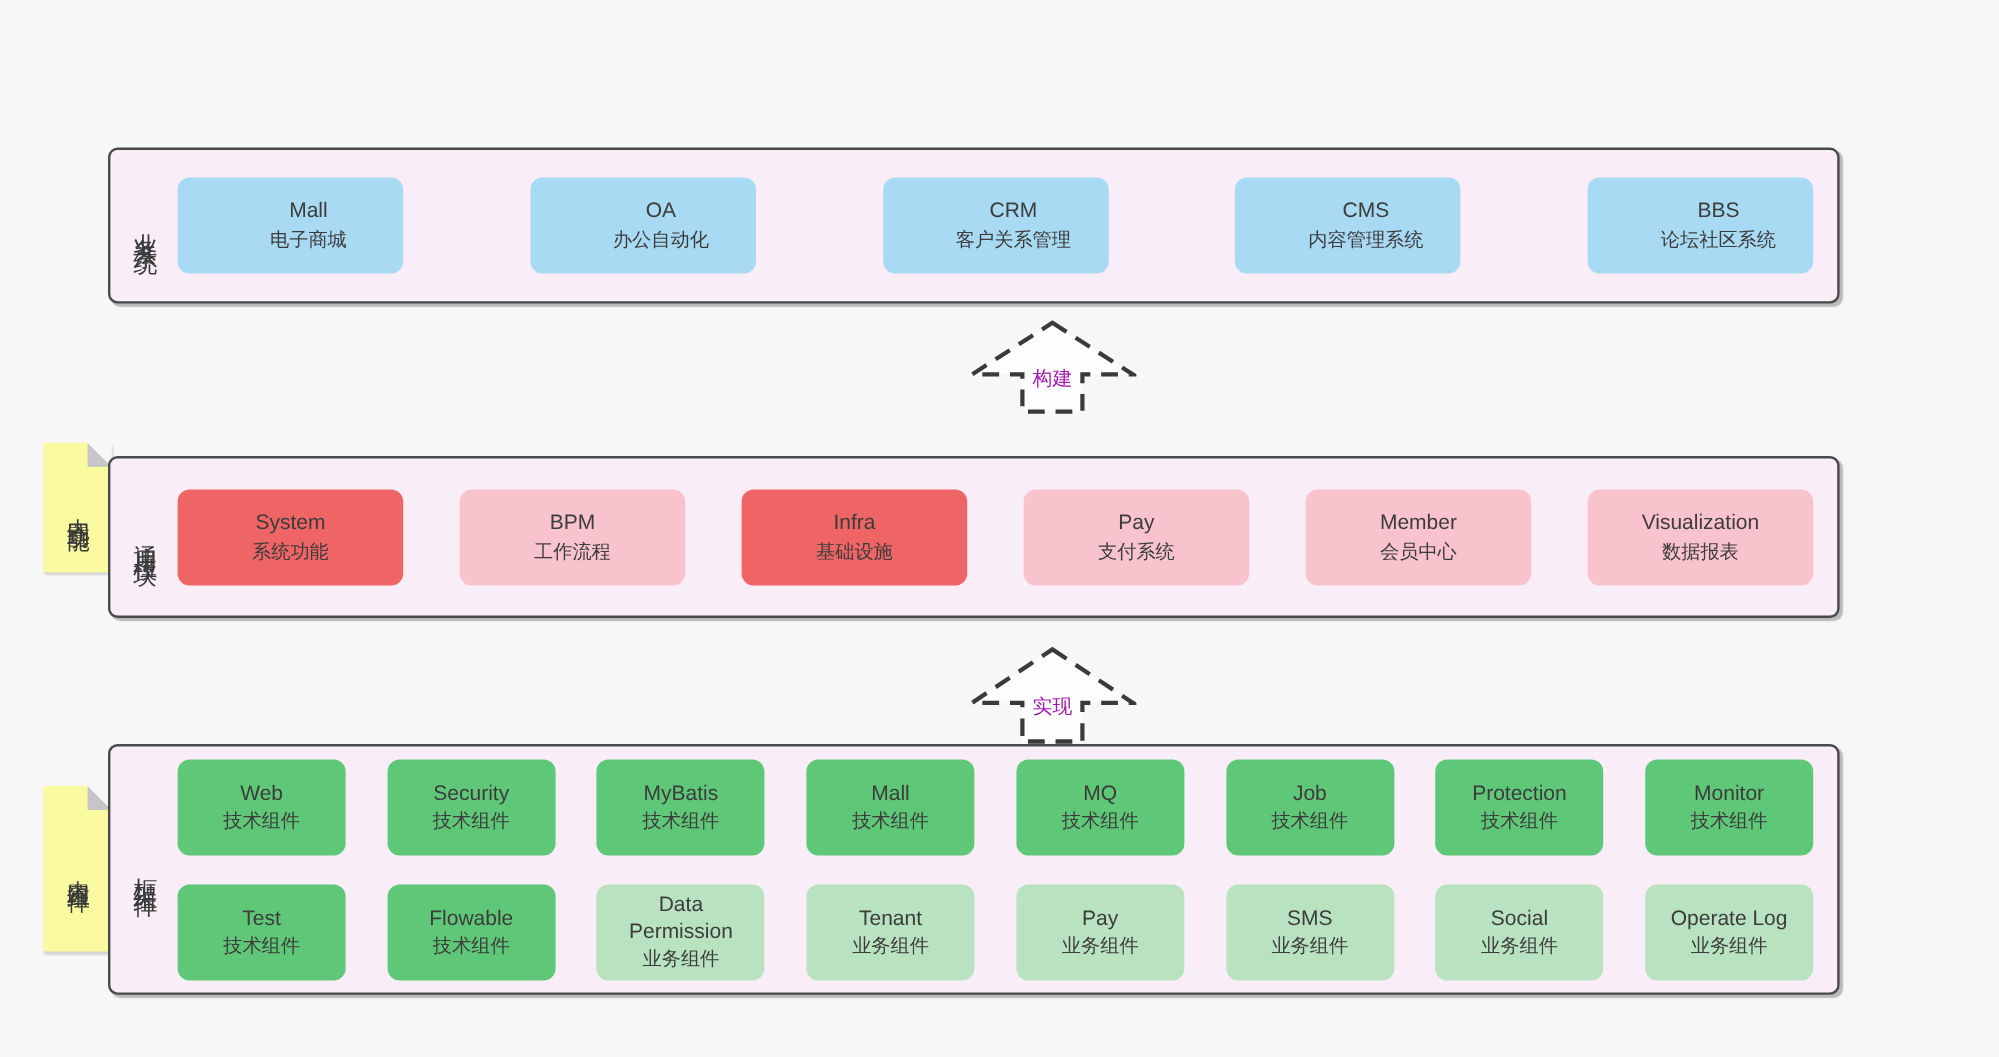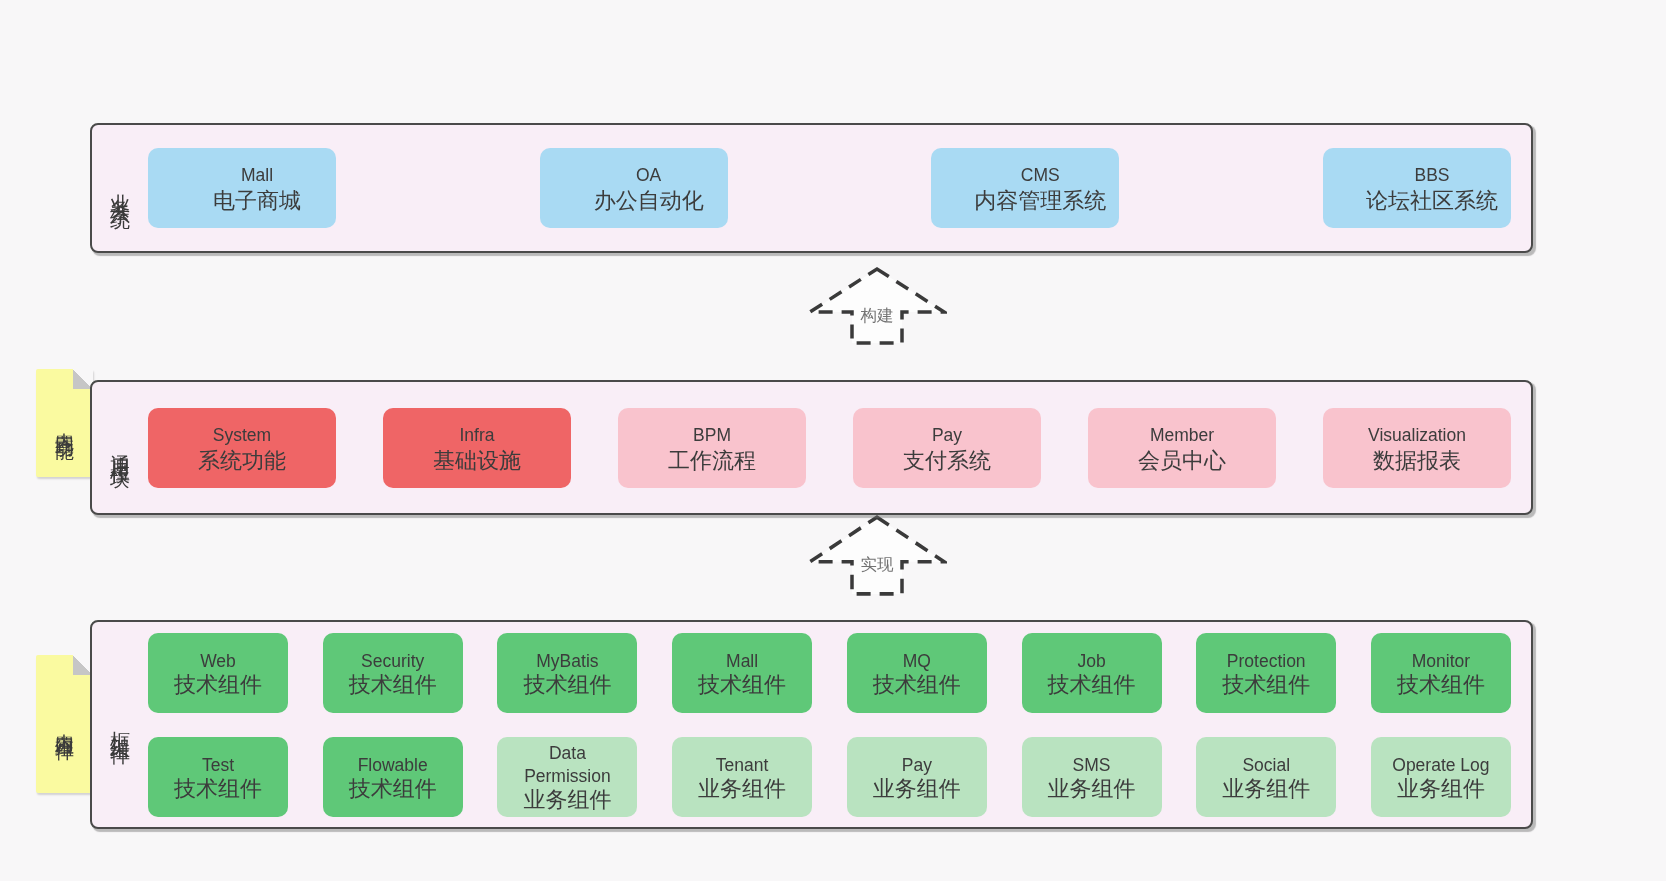--- a/index.html
+++ b/index.html
@@ -41,21 +41,21 @@
 
   
   .box {
     height:80px; border-radius:10px;
     display:flex; flex-direction:column; align-items:center; justify-content:center;
     text-align:center; line-height:25px; padding:2px 6px;
   }
   .box-wide { width:188px; }
   .box-sm  { width:140px; line-height:23px; }
   .box-name { font-size:17.5px; }
-  .box-desc { font-size:22px; }
+  .box-desc { font-size:16px; }
   .blue       { background: var(--blue, #a9daf3); padding-left: 36px; }
   .red        { background: var(--red, #ef6566); }
   .pink       { background: var(--pink, #f9c3cd); }
   .green      { background: var(--green, #5fc878); }
   .lightgreen { background: var(--lightGreen, #b9e3c0); }
 
   
   .note {
     position:absolute; left:36px; width:57px;
     background: var(--yellow, #fafaa0);
@@ -69,27 +69,27 @@
   .note::after {
     content:""; position:absolute; top:0; right:0; width:20px; height:20px;
     background: linear-gradient(to bottom left, var(--pagebg, #f8f7f8) 50%, #c6c6c6 50.5%);
   }
   .note-mid { top:369px; height:108px; }
   .note-bot { top:655px; height:138px; }
 
   
   .arrow { position:absolute; left:807px; width:140px; z-index:1; }
   .arrow-1 { top:266px; height:80px; }
-  .arrow-2 { top:514px; height:83px; }
+  .arrow-2 { top:538px; height:83px; }
   .arrow svg { width:100%; height:100%; display:block; }
   .arrow-label {
     position:absolute; left:50%; top:62%;
     transform:translate(-50%,-50%);
     background:#fdfdfd; padding:0 3px;
-    font-size:16.5px; color:#737373; white-space:nowrap;
+    font-size:16.5px; color:#a21caf; white-space:nowrap;
   }
 </style>
 </head>
 <body>
 
 <div class="stage">
 
   <div class="note note-mid">
     <span class="vtext">内置功能</span>
   </div>
@@ -101,20 +101,24 @@
     <div class="layer-label vtext">业务系统</div>
     <div class="layer-body">
       <div class="row">
         <div class="box box-wide blue">
           <div class="box-name">Mall</div>
           <div class="box-desc">电子商城</div>
         </div>
         <div class="box box-wide blue">
           <div class="box-name">OA</div>
           <div class="box-desc">办公自动化</div>
+        </div>
+        <div class="box box-wide blue">
+          <div class="box-name">CRM</div>
+          <div class="box-desc">客户关系管理</div>
         </div>
         <div class="box box-wide blue">
           <div class="box-name">CMS</div>
           <div class="box-desc">内容管理系统</div>
         </div>
         <div class="box box-wide blue">
           <div class="box-name">BBS</div>
           <div class="box-desc">论坛社区系统</div>
         </div>
       </div>
@@ -129,27 +133,27 @@
   </div>
 
   <section class="layer layer-mid">
     <div class="layer-label vtext">通用模块</div>
     <div class="layer-body">
       <div class="row">
         <div class="box box-wide red">
           <div class="box-name">System</div>
           <div class="box-desc">系统功能</div>
         </div>
+        <div class="box box-wide pink">
+          <div class="box-name">BPM</div>
+          <div class="box-desc">工作流程</div>
+        </div>
         <div class="box box-wide red">
           <div class="box-name">Infra</div>
           <div class="box-desc">基础设施</div>
-        </div>
-        <div class="box box-wide pink">
-          <div class="box-name">BPM</div>
-          <div class="box-desc">工作流程</div>
         </div>
         <div class="box box-wide pink">
           <div class="box-name">Pay</div>
           <div class="box-desc">支付系统</div>
         </div>
         <div class="box box-wide pink">
           <div class="box-name">Member</div>
           <div class="box-desc">会员中心</div>
         </div>
         <div class="box box-wide pink">

